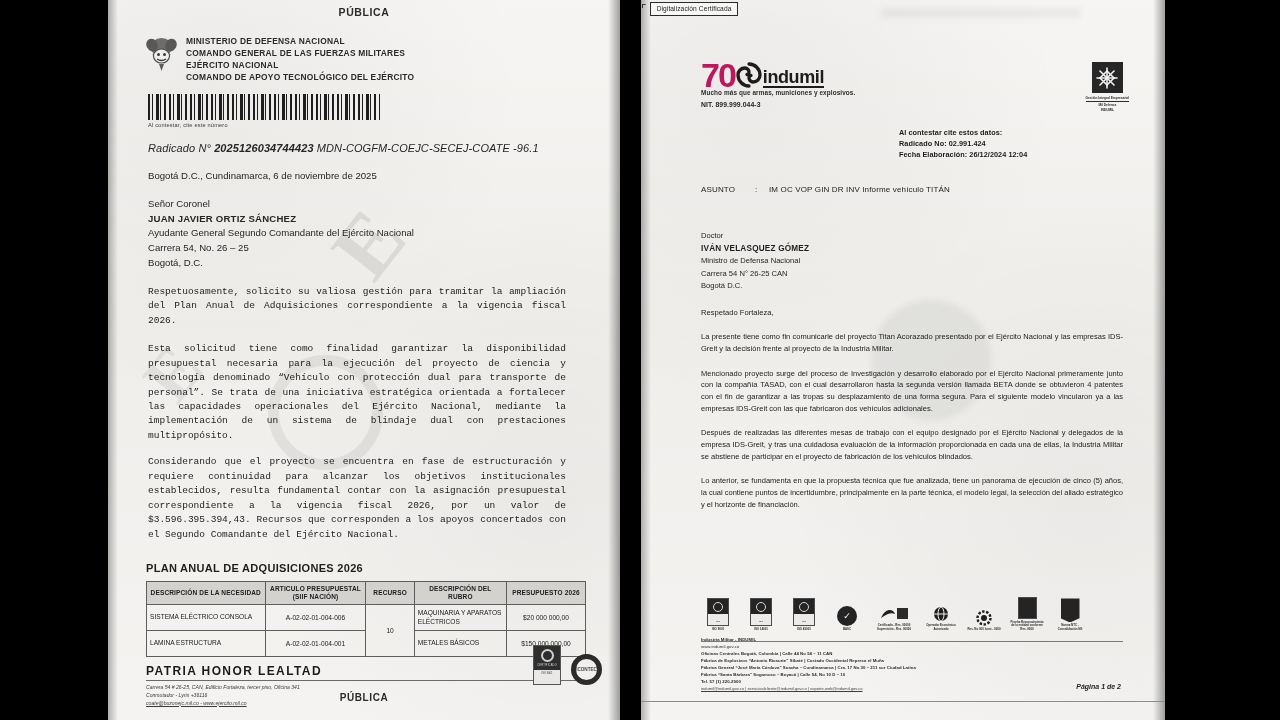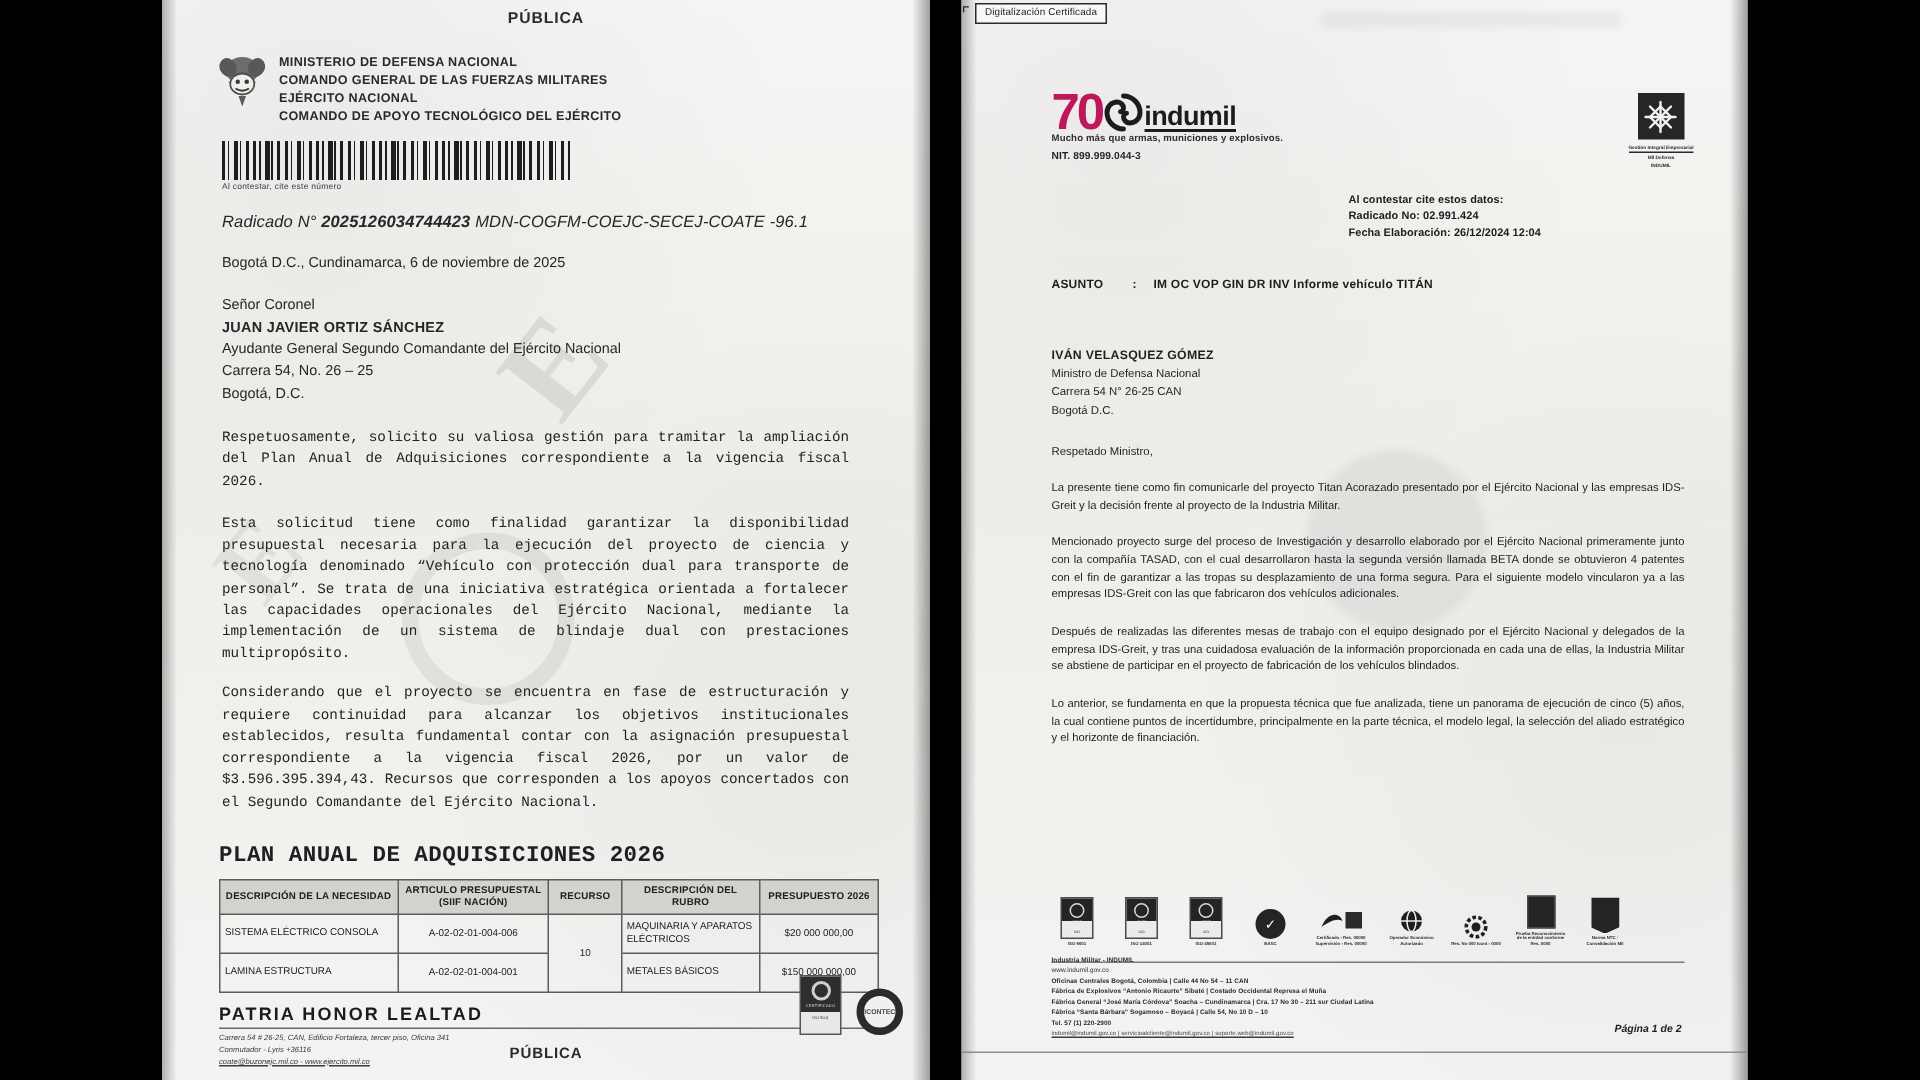--- a/index.html
+++ b/index.html
@@ -122,25 +122,24 @@
     font-size: 9.5px;
     line-height: 1.52;
     text-align: justify;
     color: #232323;
   }
   .bodytext p { margin: 0 16px 12px 0; font-family: Liberation Mono, monospace; }
   .bodytext p.first { margin-bottom: 14px; }
 
   .plan-title {
     padding: 8px 0 0 38px;
-    font-size: 15px;
+    font-size: 11px;
     font-weight: bold;
     letter-spacing: 0.3px;
     color: #1f1f1f;
-    font-family: Liberation Mono, monospace;
   }
   .tbl-wrap { padding: 7px 34px 0 38px; }
   table.paa {
     width: 100%;
     border-collapse: collapse;
     font-size: 6.6px;
     color: #202020;
   }
   table.paa th, table.paa td {
     border: 1px solid #5d5d5d;
@@ -290,21 +289,21 @@
     padding: 16px 0 0 258px;
     font-size: 7.3px;
     font-weight: bold;
     line-height: 1.5;
     color: #1d1d1d;
     letter-spacing: .05px;
   }
   .asunto-r {
     padding: 24px 0 0 60px;
     font-size: 8px;
-    font-weight: bold;
+    font-weight: normal;
     color: #1d1d1d;
     letter-spacing: .15px;
   }
   .asunto-r .lbl { display:inline-block; width:54px; }
   .asunto-r .col { display:inline-block; width:14px; }
 
   .r-addr {
     padding: 36px 0 0 60px;
     font-size: 7.6px;
     line-height: 1.62;
@@ -549,27 +548,28 @@
         <div>Al contestar cite estos datos:</div>
         <div>Radicado No: 02.991.424</div>
         <div>Fecha Elaboración: 26/12/2024 12:04</div>
       </div>
 
       <div class="asunto-r">
         <span class="lbl">ASUNTO</span><span class="col">:</span><span>IM OC VOP GIN DR INV Informe vehículo TITÁN</span>
       </div>
 
       <div class="r-addr">
+        <div>Doctor</div>
         <div class="nm">IVÁN VELASQUEZ GÓMEZ</div>
         <div>Ministro de Defensa Nacional</div>
         <div>Carrera 54 N° 26-25 CAN</div>
         <div>Bogotá D.C.</div>
       </div>
 
-      <div class="r-greet">Respetado Ministro,</div>
+      <div class="r-greet">Respetado Fortaleza,</div>
 
       <div class="r-body">
         <p>La presente tiene como fin comunicarle del proyecto Titan Acorazado presentado por el Ejército Nacional y las empresas IDS-Greit y la decisión frente al proyecto de la Industria Militar.</p>
         <p>Mencionado proyecto surge del proceso de Investigación y desarrollo elaborado por el Ejército Nacional primeramente junto con la compañía TASAD, con el cual desarrollaron hasta la segunda versión llamada BETA donde se obtuvieron 4 patentes con el fin de garantizar a las tropas su desplazamiento de una forma segura. Para el siguiente modelo vincularon ya a las empresas IDS-Greit con las que fabricaron dos vehículos adicionales.</p>
         <p>Después de realizadas las diferentes mesas de trabajo con el equipo designado por el Ejército Nacional y delegados de la empresa IDS-Greit, y tras una cuidadosa evaluación de la información proporcionada en cada una de ellas, la Industria Militar se abstiene de participar en el proyecto de fabricación de los vehículos blindados.</p>
         <p>Lo anterior, se fundamenta en que la propuesta técnica que fue analizada, tiene un panorama de ejecución de cinco (5) años, la cual contiene puntos de incertidumbre, principalmente en la parte técnica, el modelo legal, la selección del aliado estratégico y el horizonte de financiación.</p>
       </div>
     </div>
 
     <div class="certs">

